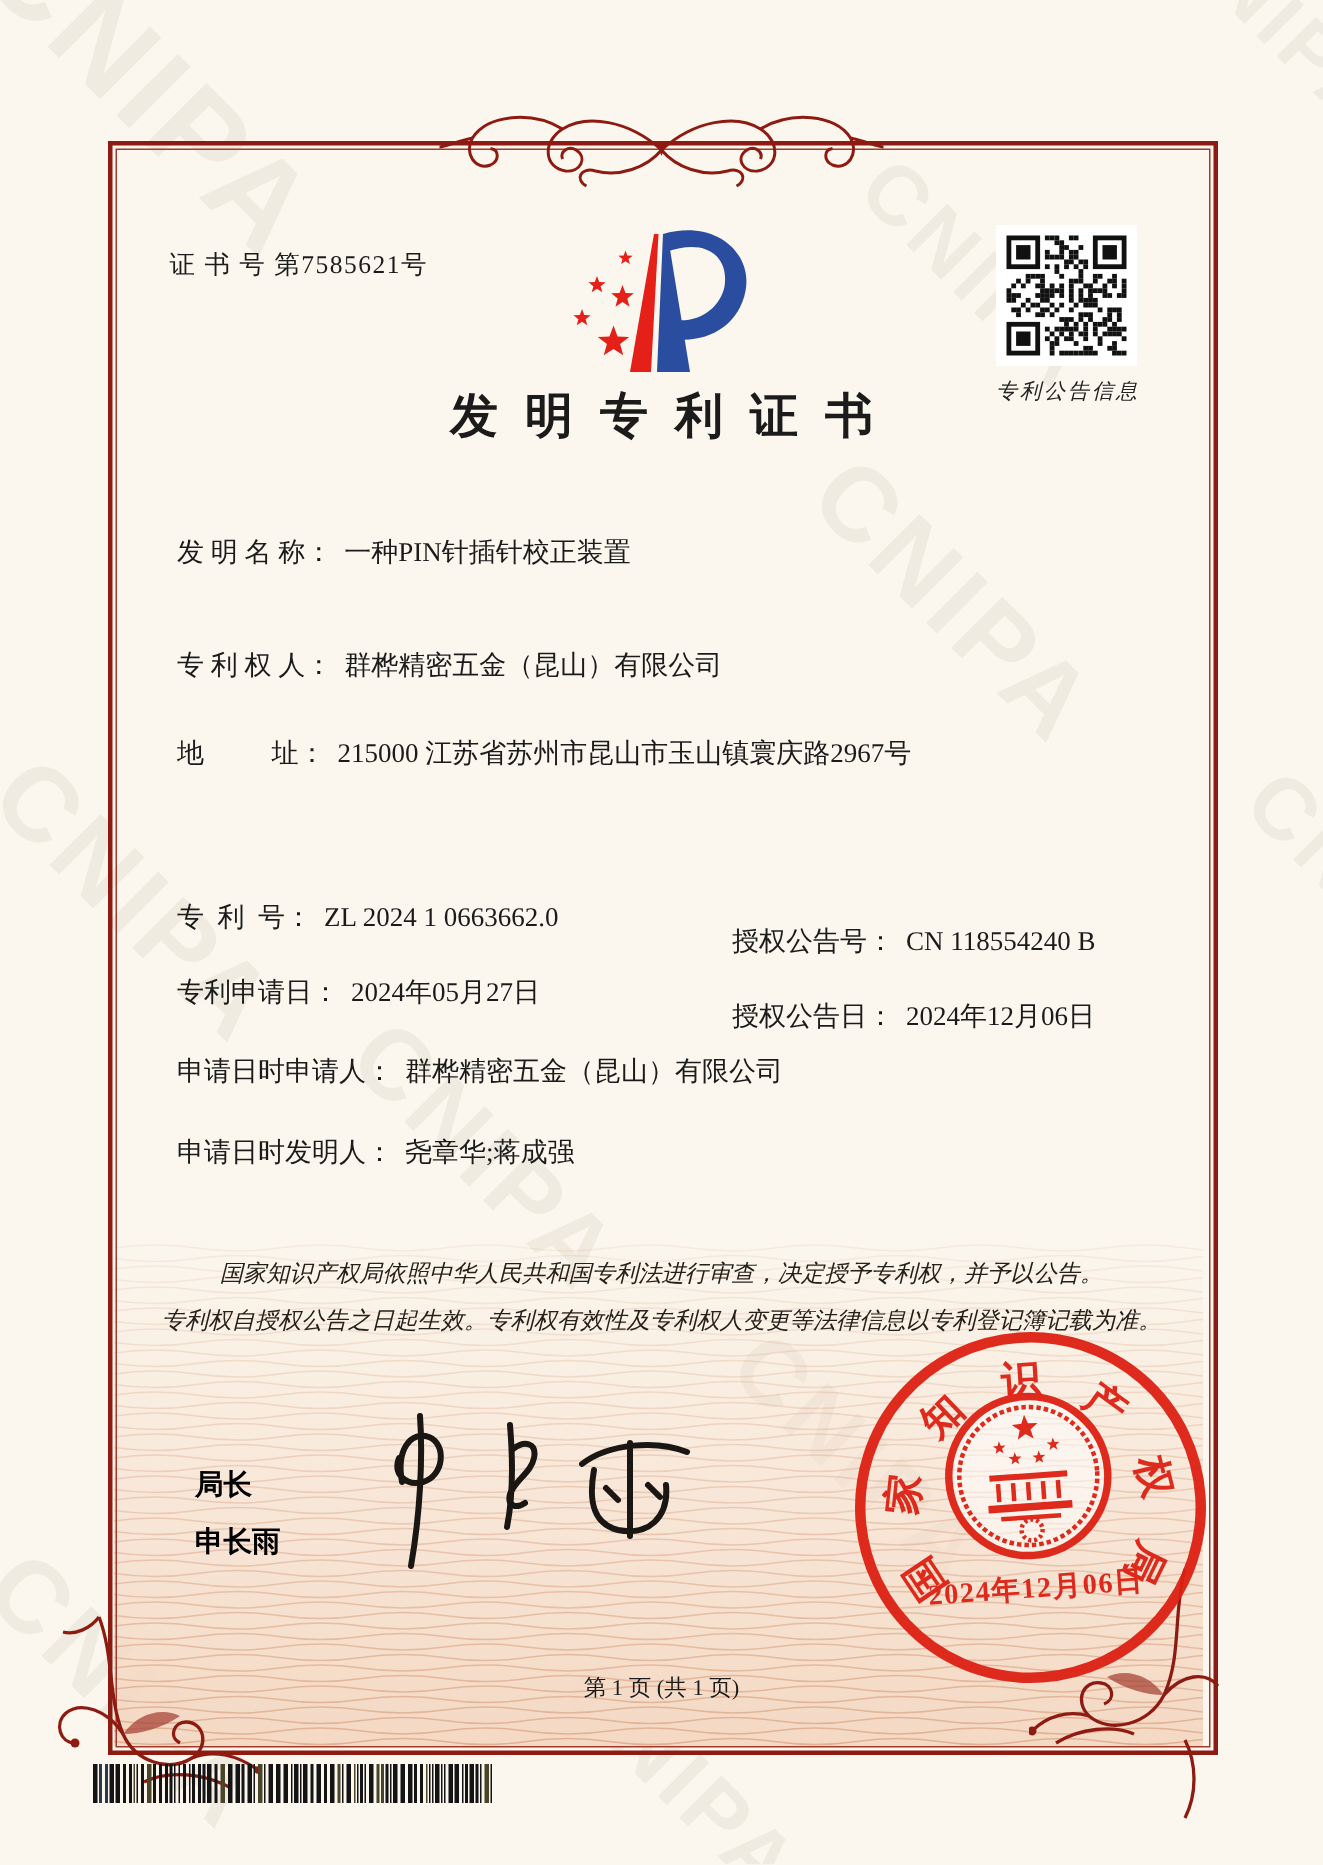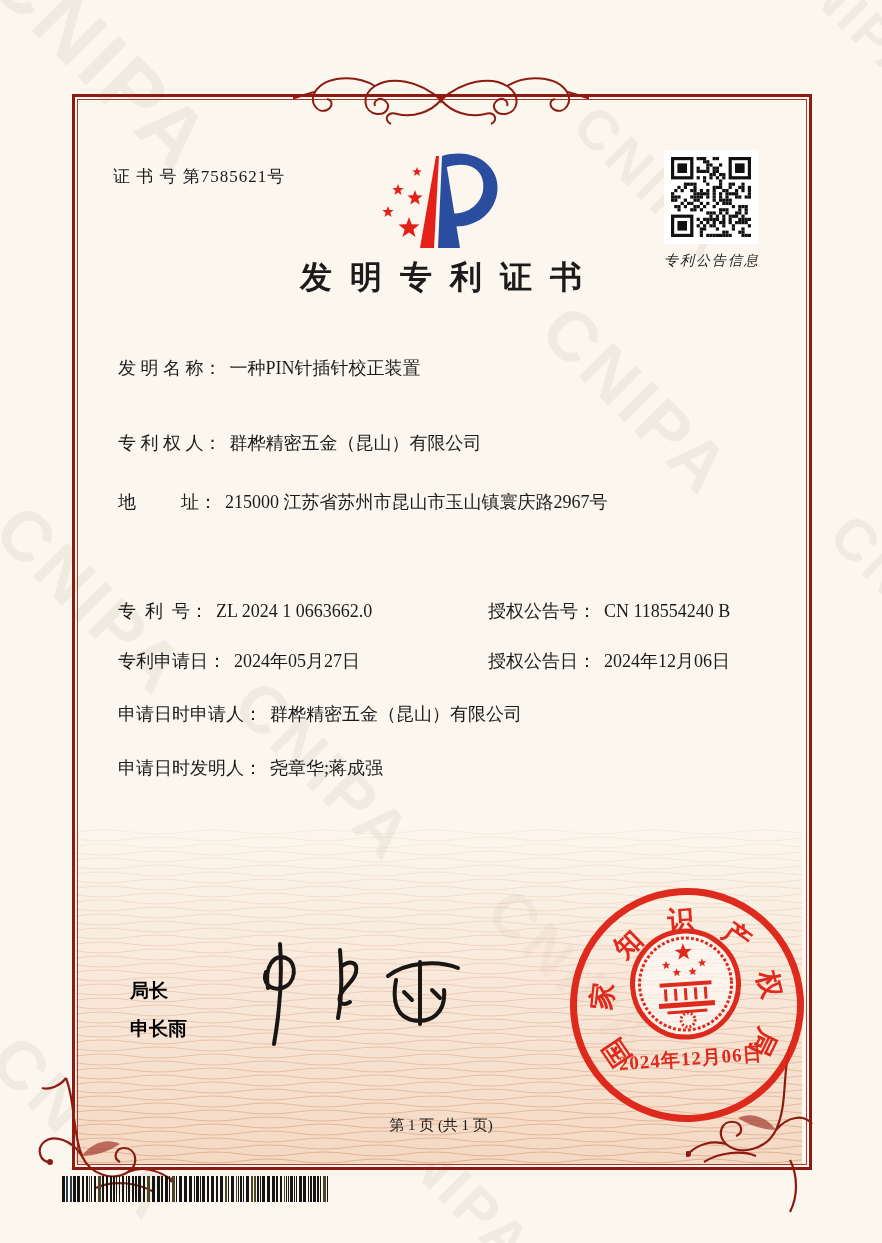--- a/index.html
+++ b/index.html
@@ -31,21 +31,21 @@
   .qr-tile{background:#fff;padding:4px;width:86px;height:86px;}
   .qr-caption{margin-top:8px;text-align:center;font-size:14px;letter-spacing:2px;
               font-style:italic;color:#222;}
 
   .title{position:absolute;left:72px;top:256px;width:738px;text-align:center;
          font-size:32px;font-weight:bold;letter-spacing:18px;text-indent:18px;z-index:4;}
 
   .row{position:absolute;left:118px;width:690px;font-size:18px;z-index:4;}
   .flabel{white-space:pre;}
   .fvalue{margin-left:8px;}
-  .col2{position:absolute;left:370px;top:0;text-align:center;}
+  .col2{position:absolute;left:370px;top:16px;text-align:center;}
 
   .statement{position:absolute;left:90px;top:834px;width:702px;text-align:center;
       font-size:15.5px;line-height:31px;font-style:italic;color:#26201a;z-index:4;}
 
   .signer{position:absolute;left:130px;top:972px;font-size:19px;font-weight:bold;z-index:4;
       font-family:"Liberation Sans","DejaVu Sans",sans-serif;color:#000000;line-height:38px;}
   .signature{position:absolute;left:238px;top:936px;z-index:4;}
 
   
   .seal{position:absolute;left:570px;top:888px;width:234px;height:234px;z-index:5;
@@ -431,20 +431,24 @@
       <span class="flabel">授权公告日：</span><span class="fvalue">2024年12月06日</span>
     </span>
   </div>
   <div class="row" style="top:702px;">
     <span class="flabel">申请日时申请人：</span><span class="fvalue">群桦精密五金（昆山）有限公司</span>
   </div>
   <div class="row" style="top:756px;">
     <span class="flabel">申请日时发明人：</span><span class="fvalue">尧章华;蒋成强</span>
   </div>
 
+  <div class="statement">
+    <div>国家知识产权局依照中华人民共和国专利法进行审查，决定授予专利权，并予以公告。</div>
+    <div>专利权自授权公告之日起生效。专利权有效性及专利权人变更等法律信息以专利登记簿记载为准。</div>
+  </div>
 
   <div class="signer">
     <div>局长</div>
     <div>申长雨</div>
   </div>
 
   <svg class="signature" width="240" height="118" viewBox="0 0 240 118" xmlns="http://www.w3.org/2000/svg">
     <g stroke="#191613" stroke-width="4" fill="none" stroke-linecap="round" stroke-linejoin="round">
       <path d="M30,52 C26,30 36,18 48,22 C60,27 58,48 44,52 C32,55 24,46 28,36"></path>
       <path d="M42,8 C44,36 42,74 36,108"></path>

